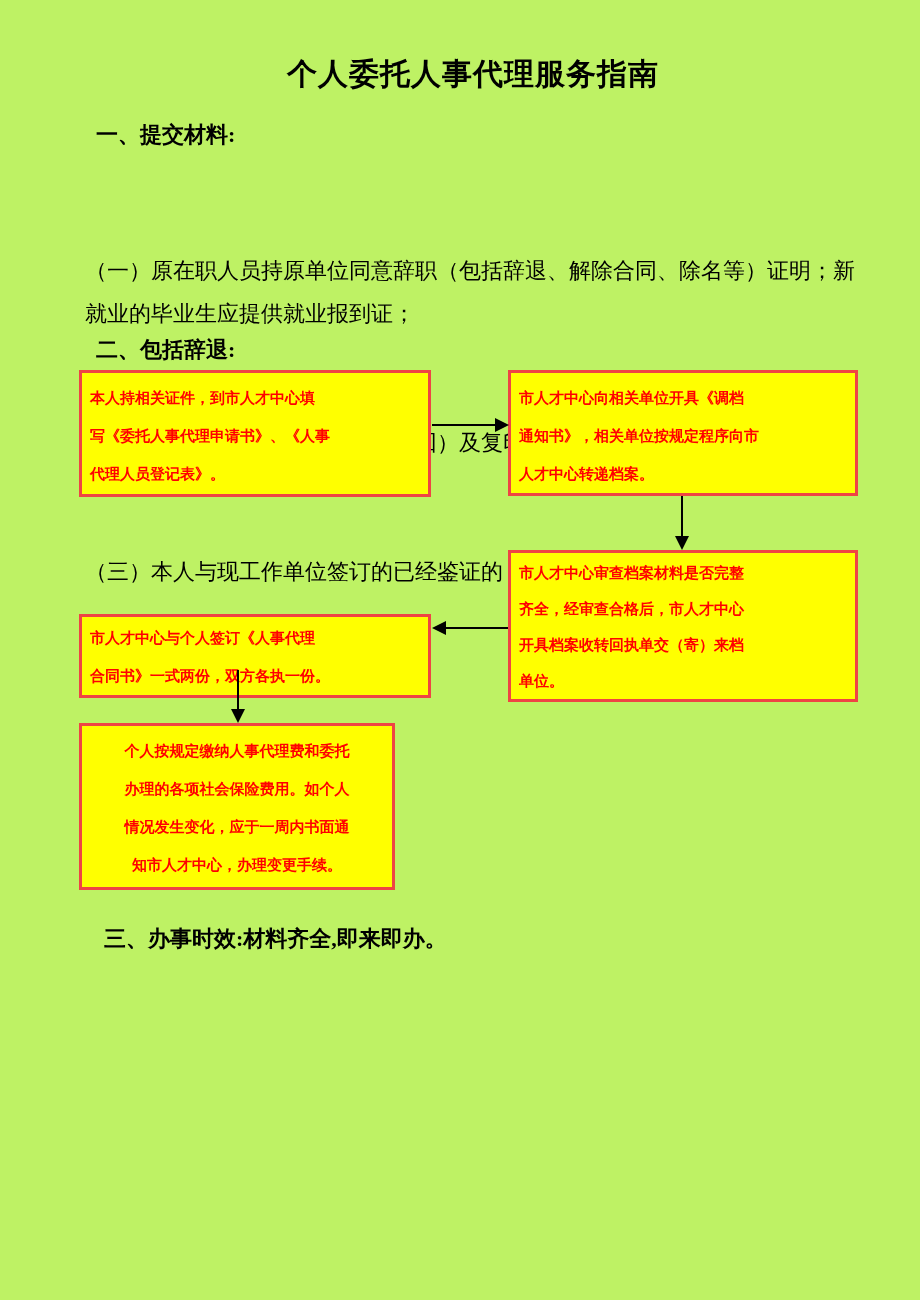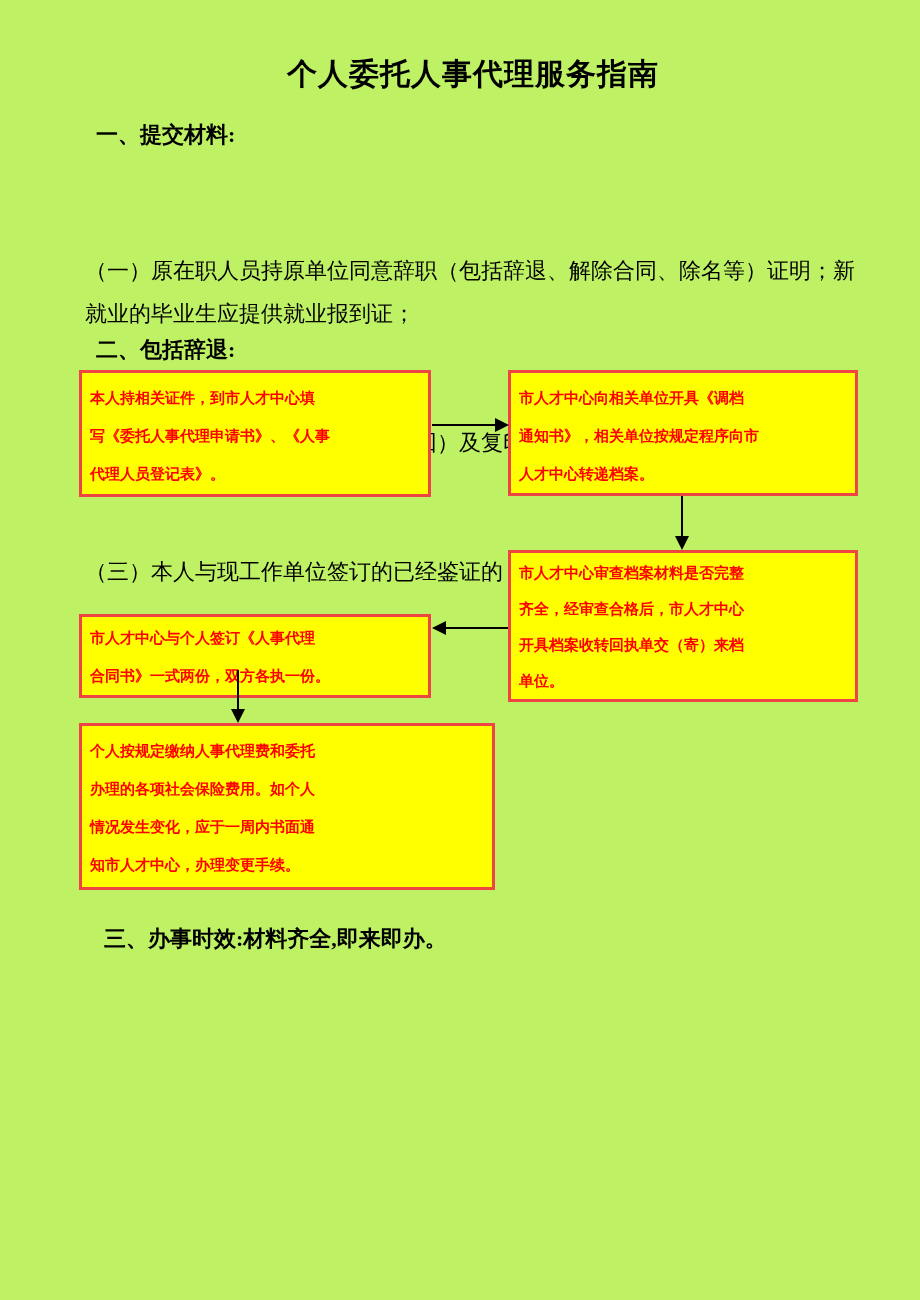--- a/index.html
+++ b/index.html
@@ -28,21 +28,21 @@
     position:absolute; box-sizing:border-box;
     background:#ffff00; border:3px solid #ef4444;
     color:#ff0000; font-weight:bold; font-size:15px; line-height:38px;
     padding:6px 8px; white-space:pre;
     font-family:"Liberation Sans", sans-serif;
   }
   #fc-box-1 { left:79px;  top:370px; width:352px; height:127px; }
   #fc-box-2 { left:508px; top:370px; width:350px; height:126px; }
   #fc-box-3 { left:508px; top:550px; width:350px; height:152px; line-height:36px; padding-top:2px; }
   #fc-box-4 { left:79px;  top:586px; width:352px; height:84px;  padding-top:2px;margin-top:28px; }
-  #fc-box-5 { left:79px;  top:723px; width:416px; height:167px; }
+  #fc-box-5 { left:79px;  top:723px; width:316px; height:167px;text-align:center; }
   .hline { position:absolute; height:2px; background:#000000; }
   .vline { position:absolute; width:2px;  background:#000000; }
   .ah { position:absolute; width:0; height:0; }
   .ah-right { border-top:7px solid transparent; border-bottom:7px solid transparent; border-left:14px solid #000000; }
   .ah-left  { border-top:7px solid transparent; border-bottom:7px solid transparent; border-right:14px solid #000000; }
   .ah-down  { border-left:7px solid transparent; border-right:7px solid transparent; border-top:14px solid #000000; }
   #watermark {
     position:absolute; left:223px; top:598px; z-index:5;
     font-family:"Liberation Sans", sans-serif; font-weight:bold;
     font-size:55px; line-height:60px; letter-spacing:10px;

